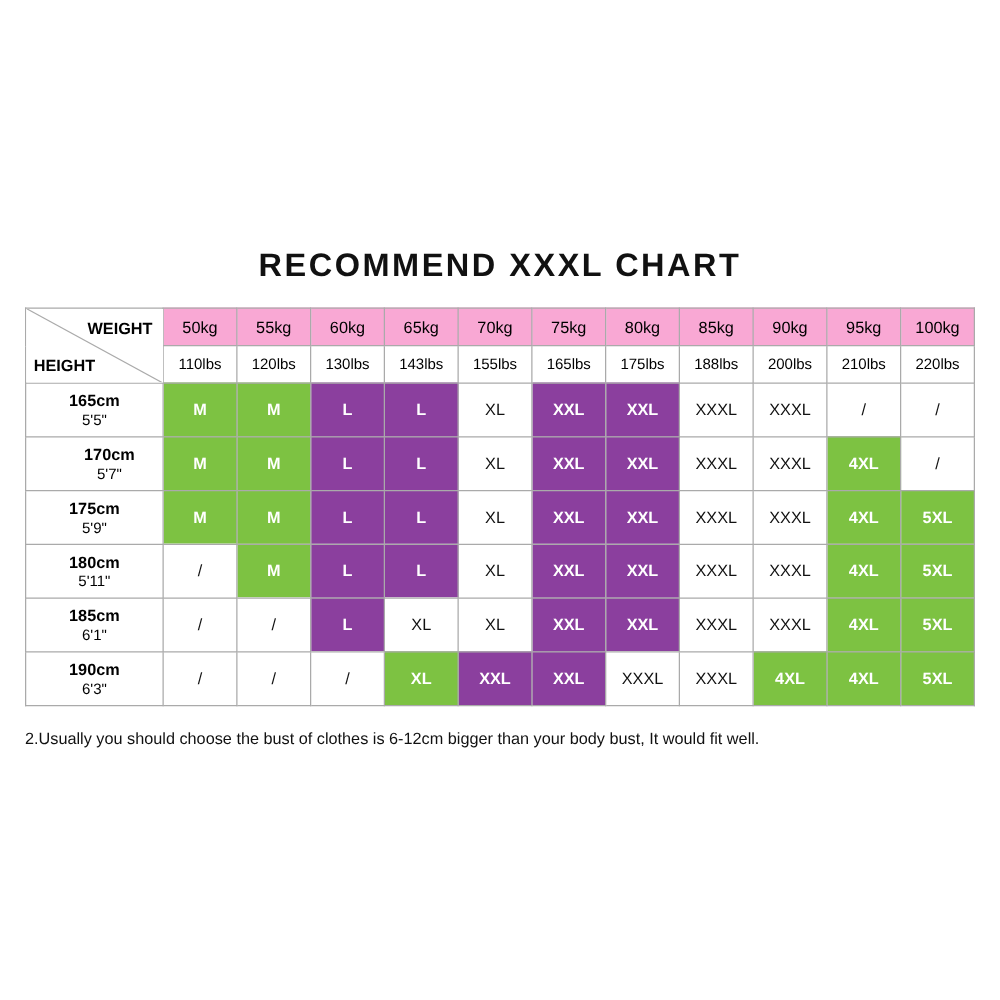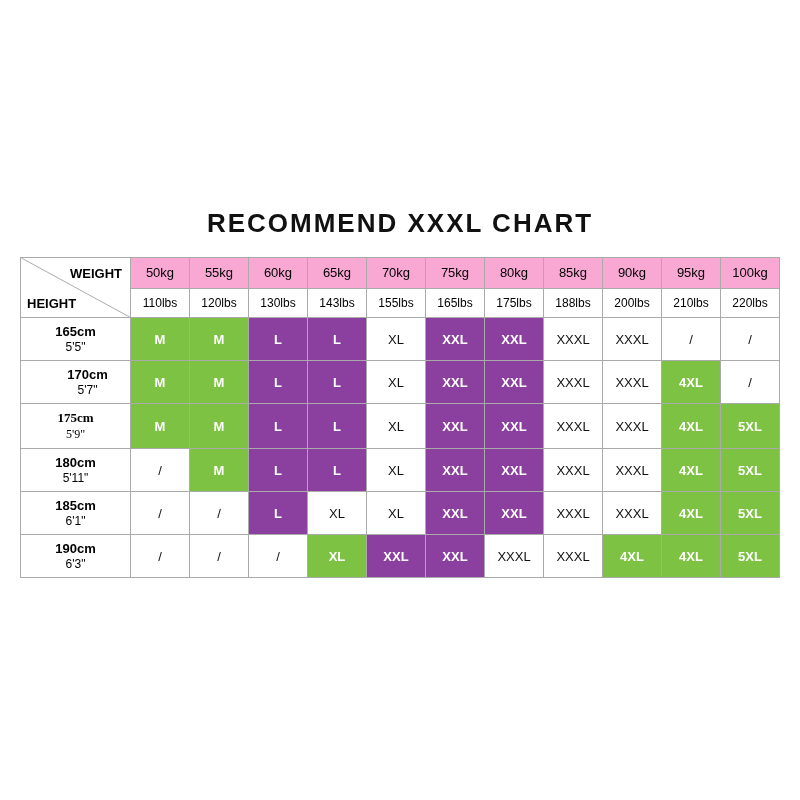--- a/index.html
+++ b/index.html
@@ -163,21 +163,21 @@
           <td style="background: rgb(139, 63, 158); color: rgb(255, 255, 255); font-weight: bold;">L</td>
           <td style="background: rgb(255, 255, 255); color: rgb(17, 17, 17);">XL</td>
           <td style="background: rgb(139, 63, 158); color: rgb(255, 255, 255); font-weight: bold;">XXL</td>
           <td style="background: rgb(139, 63, 158); color: rgb(255, 255, 255); font-weight: bold;">XXL</td>
           <td style="background: rgb(255, 255, 255); color: rgb(17, 17, 17);">XXXL</td>
           <td style="background: rgb(255, 255, 255); color: rgb(17, 17, 17);">XXXL</td>
           <td style="background: rgb(125, 194, 66); color: rgb(255, 255, 255); font-weight: bold;">4XL</td>
           <td style="background: rgb(255, 255, 255); color: rgb(17, 17, 17);">/</td>
         </tr>
         <tr>
-          <td style="font-weight: bold; font-size: 13px; font-family: Liberation Serif, serif;">175cm<br><span style="font-weight:normal;font-size:12px">5'9"</span></td>
+          <td style="font-weight: bold; font-size: 13px;">175cm<br><span style="font-weight:normal;font-size:12px">5'9"</span></td>
           <td style="background: rgb(125, 194, 66); color: rgb(255, 255, 255); font-weight: bold;">M</td>
           <td style="background: rgb(125, 194, 66); color: rgb(255, 255, 255); font-weight: bold;">M</td>
           <td style="background: rgb(139, 63, 158); color: rgb(255, 255, 255); font-weight: bold;">L</td>
           <td style="background: rgb(139, 63, 158); color: rgb(255, 255, 255); font-weight: bold;">L</td>
           <td style="background: rgb(255, 255, 255); color: rgb(17, 17, 17);">XL</td>
           <td style="background: rgb(139, 63, 158); color: rgb(255, 255, 255); font-weight: bold;">XXL</td>
           <td style="background: rgb(139, 63, 158); color: rgb(255, 255, 255); font-weight: bold;">XXL</td>
           <td style="background: rgb(255, 255, 255); color: rgb(17, 17, 17);">XXXL</td>
           <td style="background: rgb(255, 255, 255); color: rgb(17, 17, 17);">XXXL</td>
           <td style="background: rgb(125, 194, 66); color: rgb(255, 255, 255); font-weight: bold;">4XL</td>
@@ -223,13 +223,14 @@
           <td style="background: rgb(255, 255, 255); color: rgb(17, 17, 17);">XXXL</td>
           <td style="background: rgb(125, 194, 66); color: rgb(255, 255, 255); font-weight: bold;">4XL</td>
           <td style="background: rgb(125, 194, 66); color: rgb(255, 255, 255); font-weight: bold;">4XL</td>
           <td style="background: rgb(125, 194, 66); color: rgb(255, 255, 255); font-weight: bold;">5XL</td>
         </tr>
       </tbody>
   </table>
 </div>
 
 <div class="notes" id="notes-section">
+    <p>2.Usually you should choose the bust of clothes is 6-12cm bigger than your body bust, It would fit well.</p>
   </div>
 
 </body></html>

